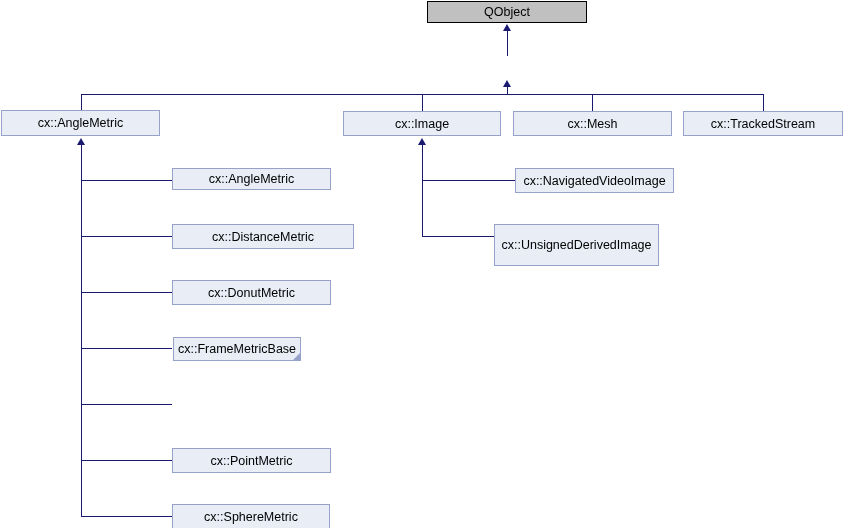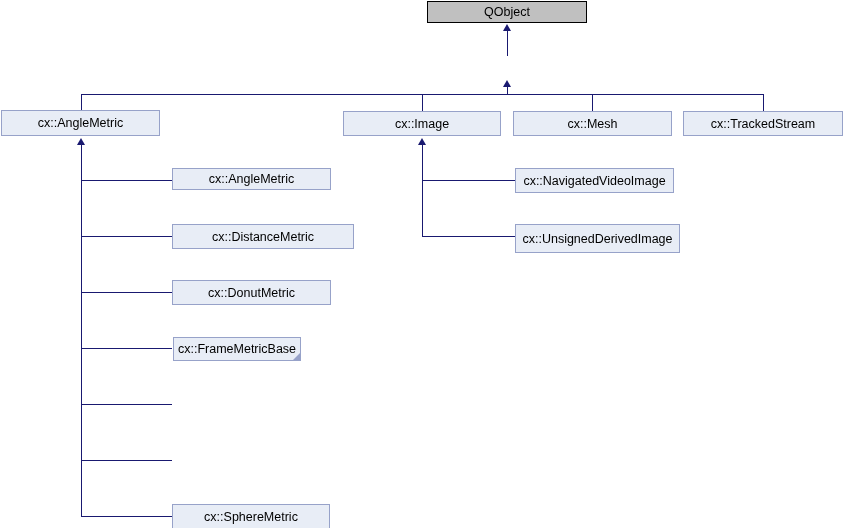--- a/index.html
+++ b/index.html
@@ -104,26 +104,29 @@
   <div class="node" style="left:172px;top:280px;width:159px;height:25px">
     <span class="lbl">cx::DonutMetric</span>
   </div>
 
   <div class="node" style="left:173px;top:337px;width:128px;height:24px">
     <span class="lbl">cx::FrameMetricBase</span>
     <div class="fold"></div>
   </div>
 
 
+  <div class="node" style="left:172px;top:448px;width:159px;height:25px">
+    <span class="lbl">cx::PointMetric</span>
+  </div>
 
   <div class="node" style="left:172px;top:504px;width:158px;height:25px">
     <span class="lbl">cx::SphereMetric</span>
   </div>
 
   <div class="node" style="left:515px;top:168px;width:159px;height:25px">
     <span class="lbl">cx::NavigatedVideoImage</span>
   </div>
 
-  <div class="node" style="left:515px;top:224px;width:165px;height:29px">
+  <div class="node" style="left:494px;top:224px;width:165px;height:42px">
     <span class="lbl">cx::UnsignedDerivedImage</span>
   </div>
 
 </div>
 
 </body></html>

